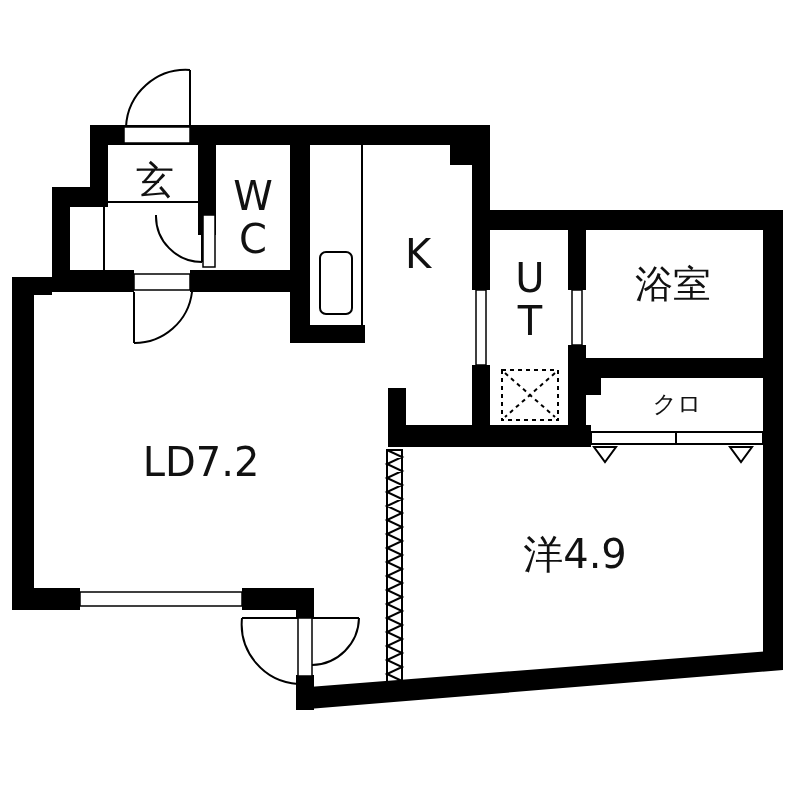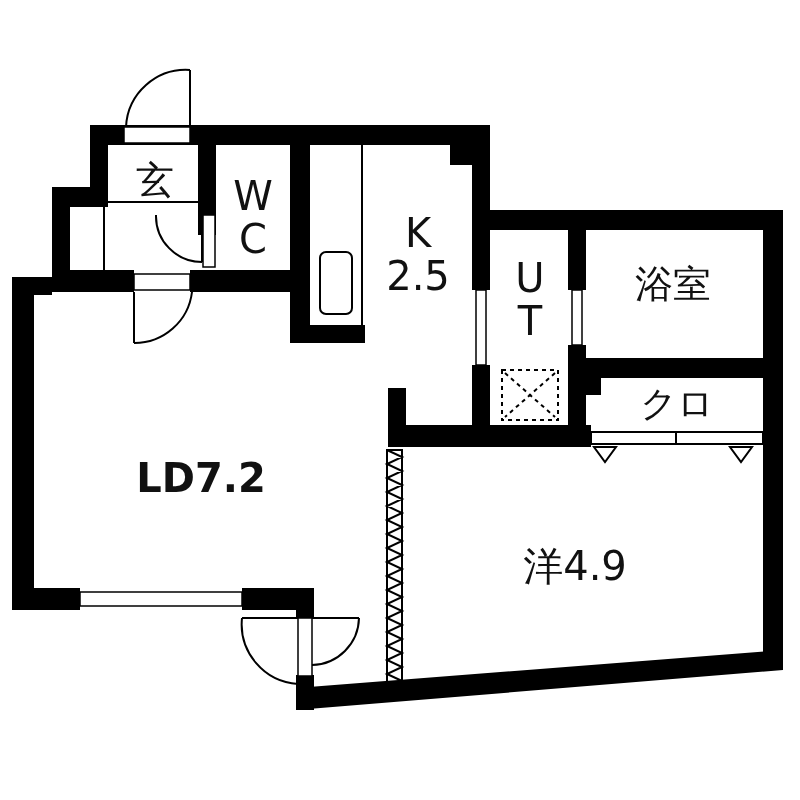--- a/index.html
+++ b/index.html
@@ -8,21 +8,21 @@
     .label {
       position: absolute;
       font-family: "DejaVu Sans", sans-serif;
       color: #111111;
       white-space: nowrap;
       line-height: 1;
       transform: translate(-50%, -50%);
     }
     .lbl-lg { font-size: 40px; }
     .lbl-md { font-size: 38px; }
-    .lbl-sm { font-size: 36px; }
+    .lbl-sm { font-size: 24px; }
     .stack { text-align: center; line-height: 1.08; }
   </style>
 </head>
 <body>
 
 <svg class="plan" viewBox="0 0 800 800" xmlns="http://www.w3.org/2000/svg">
 
   <g fill="#000">
 
     <rect x="90" y="125" width="400" height="20"></rect>
@@ -124,27 +124,26 @@
 
 <div class="label lbl-md" style="left:155px; top:180px;">玄</div>
 
 <div class="label lbl-lg stack" style="left:253px; top:218px;">
   <div>W</div>
   <div>C</div>
 </div>
 
 <div class="label lbl-lg stack" style="left:418px; top:255px;">
   <div>K</div>
-  <div>2.5</div>
 </div>
 
 <div class="label lbl-lg stack" style="left:530px; top:300px;">
   <div>U</div>
   <div>T</div>
 </div>
 
 <div class="label lbl-md" style="left:673px; top:284px;">浴室</div>
 
 <div class="label lbl-sm" style="left:677px; top:404px;">クロ</div>
 
-<div class="label lbl-lg" style="left:201px; top:478px;font-weight:bold;">LD7.2</div>
+<div class="label lbl-lg" style="left:201px; top:462px;">LD7.2</div>
 
-<div class="label lbl-lg" style="left:575px; top:554px;margin-top:12px;">洋4.9</div>
+<div class="label lbl-lg" style="left:575px; top:554px;">洋4.9</div>
 
 </body></html>

